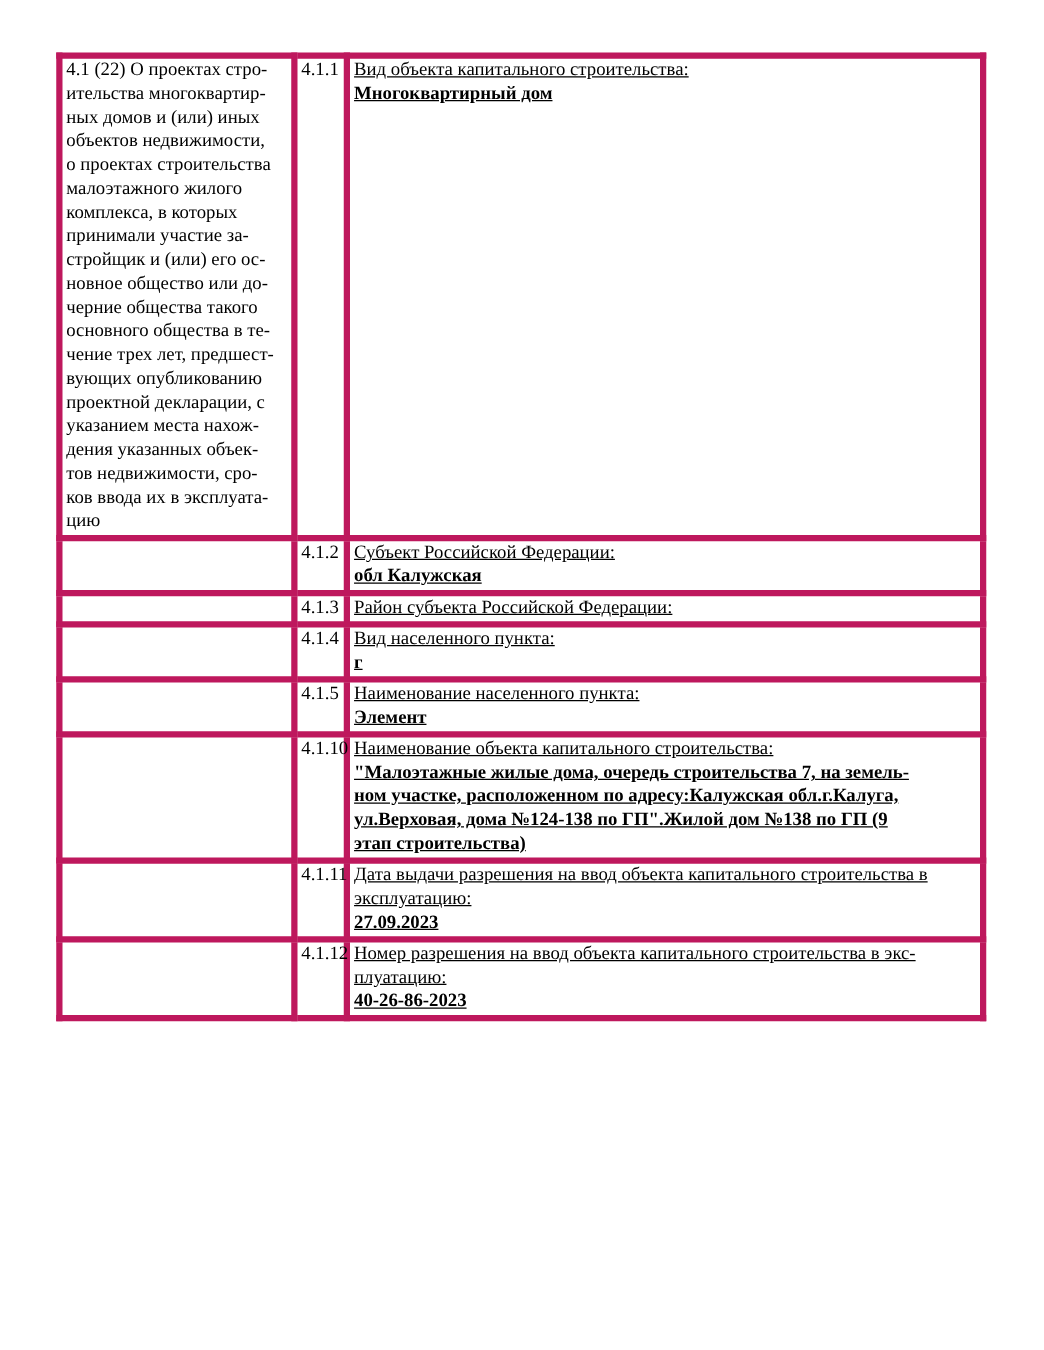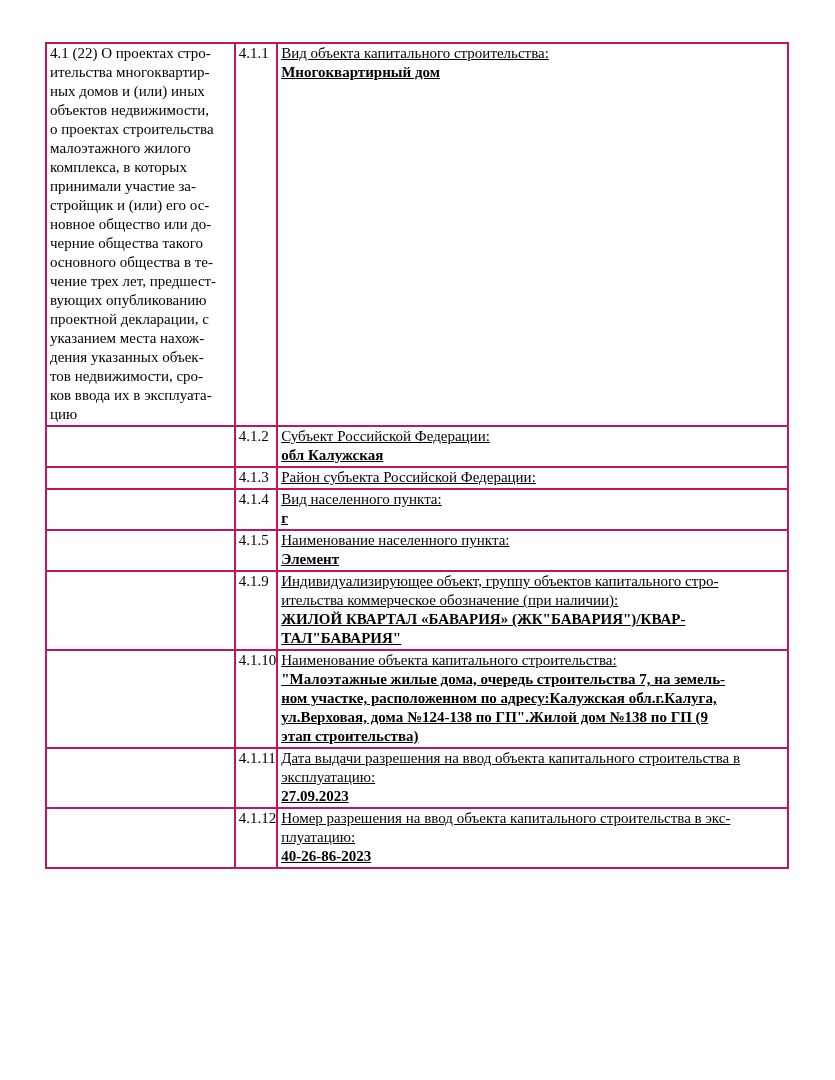--- a/index.html
+++ b/index.html
@@ -15,21 +15,21 @@
     position: absolute;
     left: 45px;
     top: 42px;
   }
   table.decl {
     border-collapse: collapse;
     table-layout: fixed;
     width: 744px;
   }
   table.decl td {
-    border: 2px solid #be185d;
+    border: 5px solid #be185d;
     vertical-align: top;
     padding: 0 3px 1px 3px;
     font-size: 15px;
     line-height: 19px;
   }
   td.c-desc { width: 187px; }
   td.c-num  { width: 42px; vertical-align: middle; padding-left: 3px; }
   td.c-content { width: 506px; text-decoration: underline; }
   .pre { white-space: pre-line; }
   .bold { font-weight: bold; }
@@ -104,30 +104,20 @@
         <td class="c-num">4.1.5</td>
         <td class="c-content">
           <div class="pre">Наименование населенного пункта:</div>
           <div class="pre value"><span class="bold">Элемент</span></div>
         </td>
       </tr>
 
 
 
 
-      <tr>
-        <td class="c-desc"></td>
-        <td class="c-num">4.1.9</td>
-        <td class="c-content">
-          <div class="pre">Индивидуализирующее объект, группу объектов капитального стро-
-ительства коммерческое обозначение (при наличии):</div>
-          <div class="pre value"><span class="bold">ЖИЛОЙ КВАРТАЛ «БАВАРИЯ» (ЖК"БАВАРИЯ")/КВАР-
-ТАЛ"БАВАРИЯ"</span></div>
-        </td>
-      </tr>
 
       <tr>
         <td class="c-desc"></td>
         <td class="c-num">4.1.10</td>
         <td class="c-content">
           <div class="pre">Наименование объекта капитального строительства:</div>
           <div class="pre value"><span class="bold">"Малоэтажные жилые дома, очередь строительства 7, на земель-
 ном участке, расположенном по адресу:Калужская обл.г.Калуга,
 ул.Верховая, дома №124-138 по ГП".Жилой дом №138 по ГП (9
 этап строительства)</span></div>

